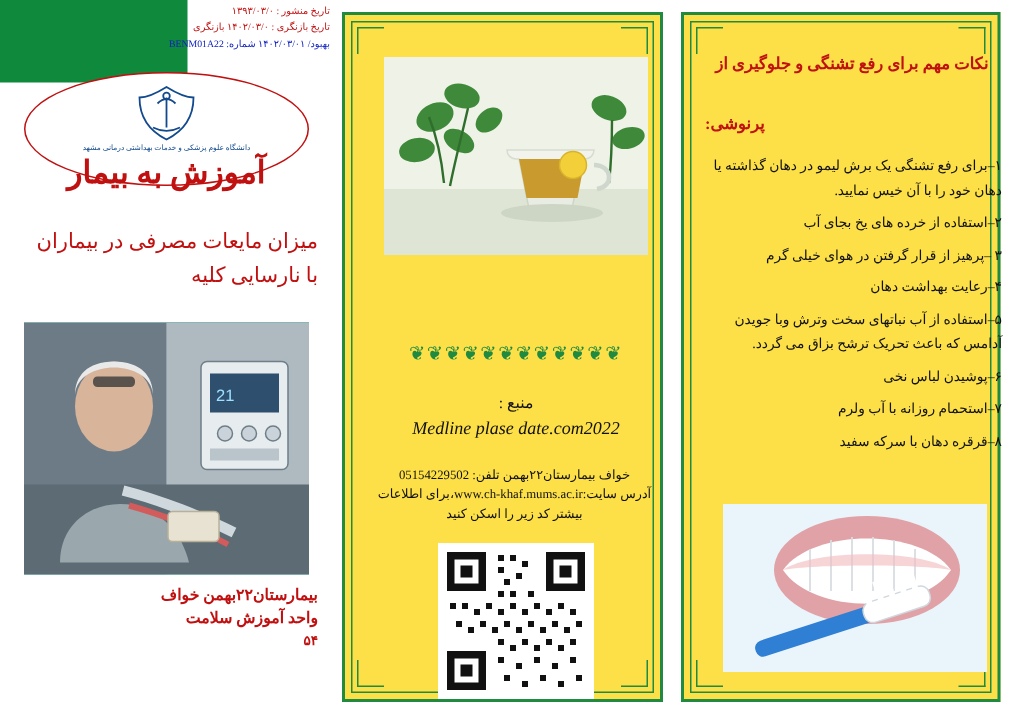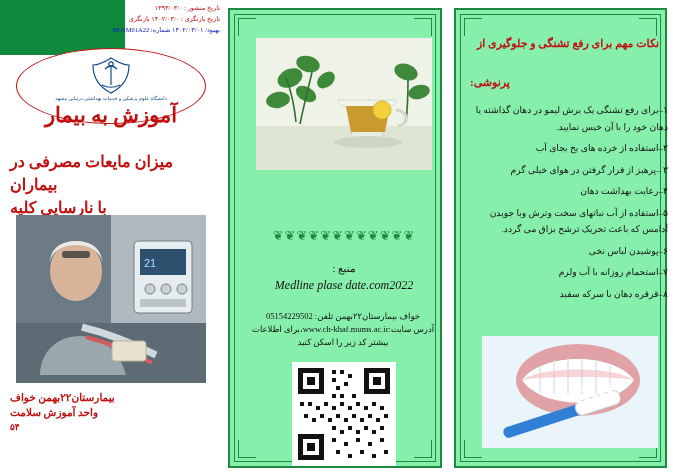--- a/index.html
+++ b/index.html
@@ -89,40 +89,40 @@
     font-weight:bold;
     color:#c01010;
     direction:rtl;
     white-space:nowrap;
     letter-spacing:0px;
   }
   .left-title{
     position:absolute;
     top:150px;left:10px;
     width:202px;
-    text-align:left;
-    direction:rtl;
-    color:#c01010;
-    font-size:16px;
-    font-weight:bold;
+    text-align:right;
+    direction:rtl;
+    color:#c01010;
+    font-size:14px;
+    font-weight:normal;
     line-height:23px;
   }
   .photo{
     position:absolute;
     top:215px;left:16px;
     width:190px;height:168px;
     background:#0f766e;
     overflow:hidden;
     border:0;
   }
   .footer-left{
     position:absolute;
     top:390px;left:10px;
     width:202px;
-    text-align:left;
+    text-align:right;
     direction:rtl;
     color:#c01010;
     font-size:10.5px;
     font-weight:bold;
     line-height:15px;
   }
   .footer-left .num{font-size:9px;}
 
   
   .panel-mid{
@@ -133,21 +133,21 @@
   .panel-right{
     width:225px;
     padding:8px 6px;
     box-sizing:border-box;
   }
   .gframe{
     position:relative;
     width:100%;height:100%;
     border:2.5px solid #1f8a40;
     box-sizing:border-box;
-    background:#86efac;
+    background:#fde047;
   }
   .gframe:before, .gframe:after{
     content:"";
     position:absolute;
     border:1px solid #1f8a40;
     pointer-events:none;
   }
   .gframe:before{left:4px;top:4px;right:4px;bottom:4px;}
   .gframe:after{display:none;}
   .corner{

